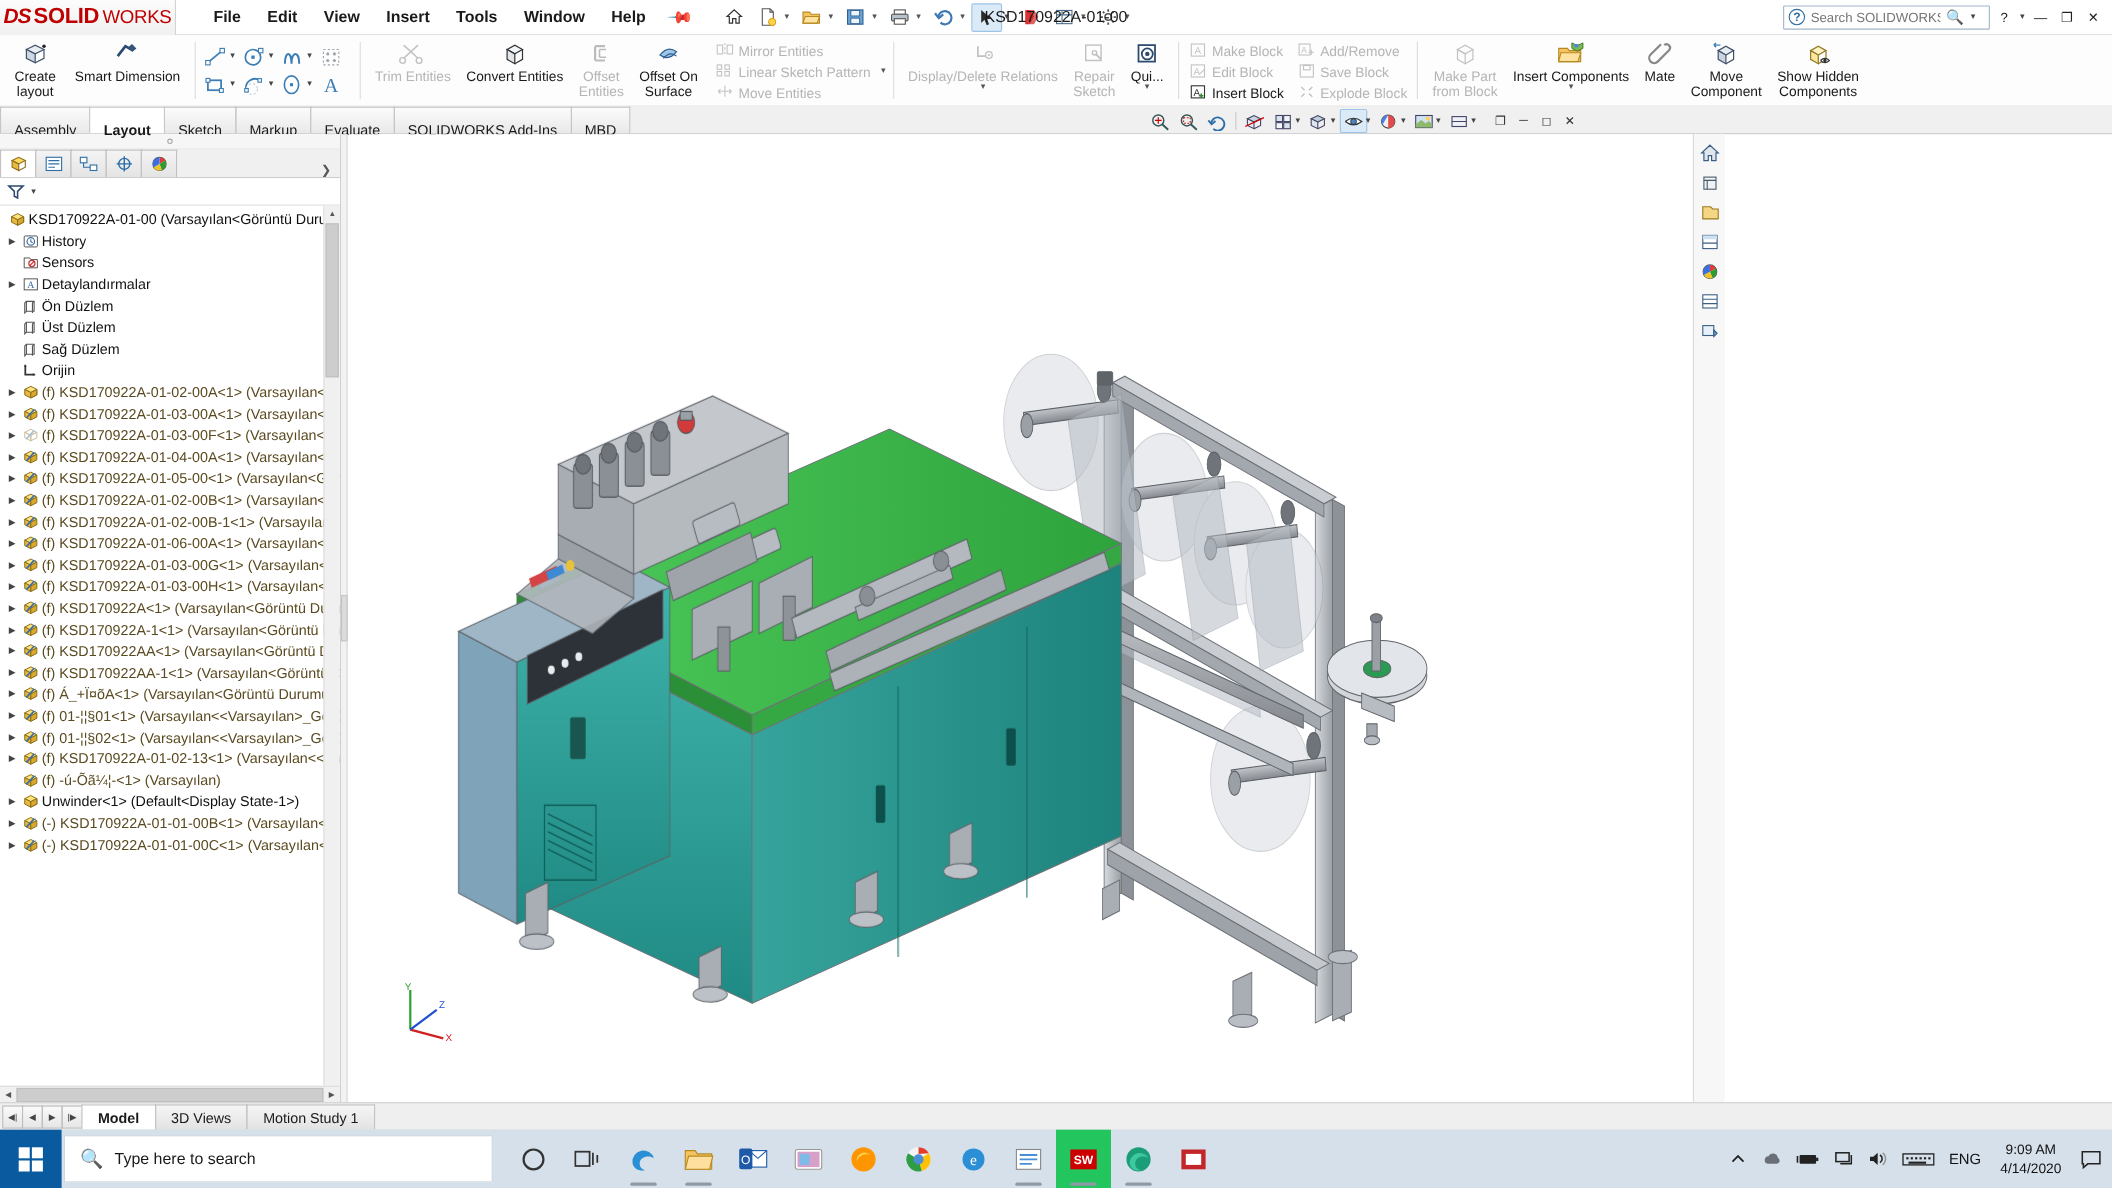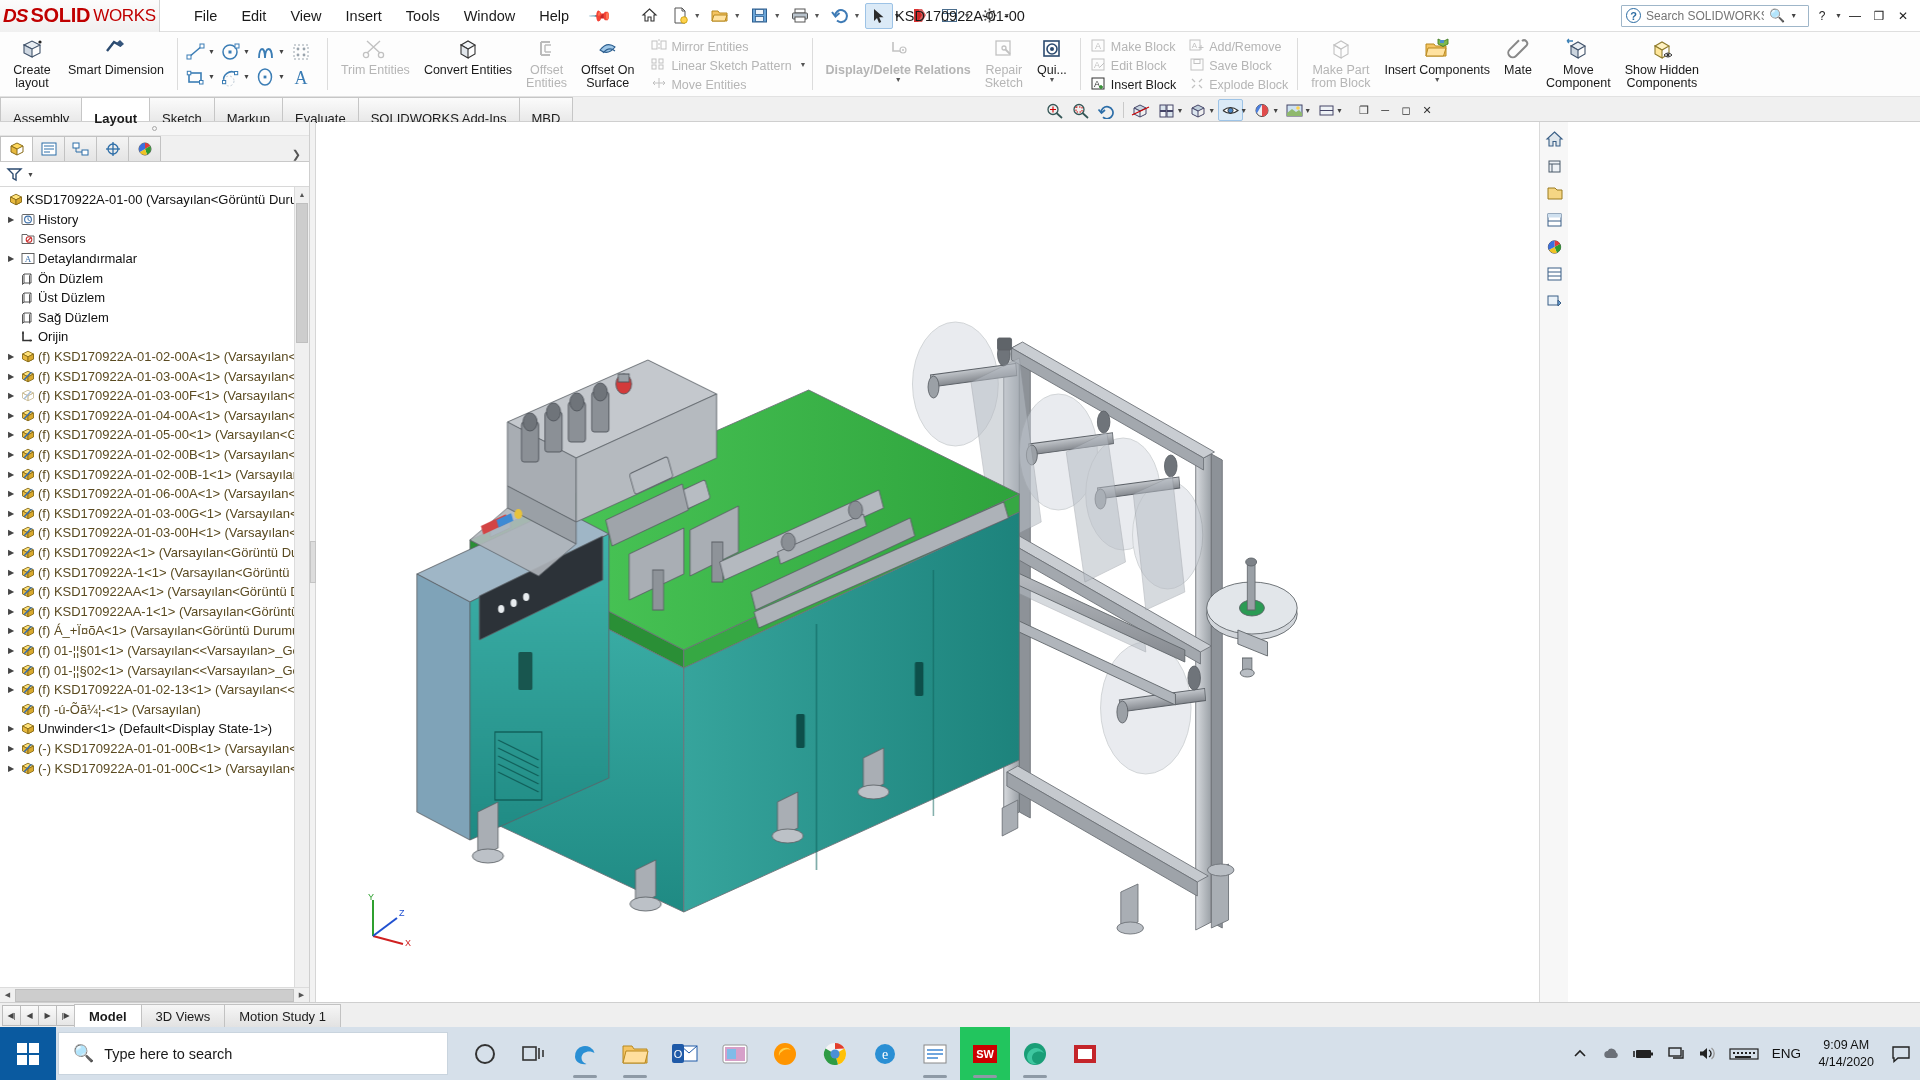--- a/index.html
+++ b/index.html
@@ -23,21 +23,21 @@
     width: 160px; height: 32px; display: flex; align-items: center;
     justify-content: center; gap: 3px;
     background: linear-gradient(180deg,#fcfcfc,#f0f0f0);
     border-right: 1px solid #d3d3d3;
   }
   .sw-logo .ds { color: #c00000; font-weight: 700; font-size: 19px; font-style: italic; letter-spacing:-1px;}
   .sw-logo .solid { color: #c00000; font-weight: 700; font-size: 20px; letter-spacing: -0.3px;}
   .sw-logo .works { color: #c00000; font-weight: 400; font-size: 17px; letter-spacing: -0.3px;}
   .menubar { display: flex; align-items: center; margin-left: 22px; gap: 0; }
   .menubar .mi {
-    padding: 4px 12px; font-size: 14.5px; color: #1a1a1a; cursor: default; border-radius:2px;
+    padding: 4px 12px; font-size: 14.5px; color: #1a1a1a; cursor: default; border-radius:2px;font-weight:bold;
   }
   .pin-icon { margin-left: 10px; color: #444; font-size: 15px; transform: rotate(45deg); }
 
   .qat { display: flex; align-items: center; gap: 2px; margin-left: 26px; }
   .qat .qi {
     width: 28px; height: 26px; display: flex; align-items: center; justify-content: center;
     position: relative; cursor: default; border-radius: 2px;
   }
   .qat .caret { font-size: 7px; color: #555; margin-left: -2px; padding-right:3px;}
 
@@ -520,21 +520,21 @@
               <path d="M2 7 h12 M8 2 v10 M2 7 l2-2 M2 7 l2 2 M14 7 l-2-2 M14 7 l-2 2" stroke="#555" fill="none"></path>
             </svg>
           </span>
         <span class="slbl">Move Entities</span>
       </div>
     </div>
     <span class="vcar">▼</span>
     <div class="rdiv"></div>
 
     <div class="rgroup">
-      <div class="bigbtn dis" style="min-width:140px;font-weight:bold;">
+      <div class="bigbtn dis" style="min-width:140px;">
         <div class="ic">
           <svg width="26" height="24" viewBox="0 0 26 24" opacity=".35">
               <path d="M8 5 v9 h7" fill="none" stroke="#555" stroke-width="1.6"></path>
               <circle cx="18" cy="13" r="3" fill="none" stroke="#555" stroke-width="1.2"></circle>
               <circle cx="18" cy="13" r="1" fill="#555"></circle>
             </svg>
         </div>
         <div class="lbl">Display/Delete Relations</div>
         <div class="dcar">▼</div>
       </div>

